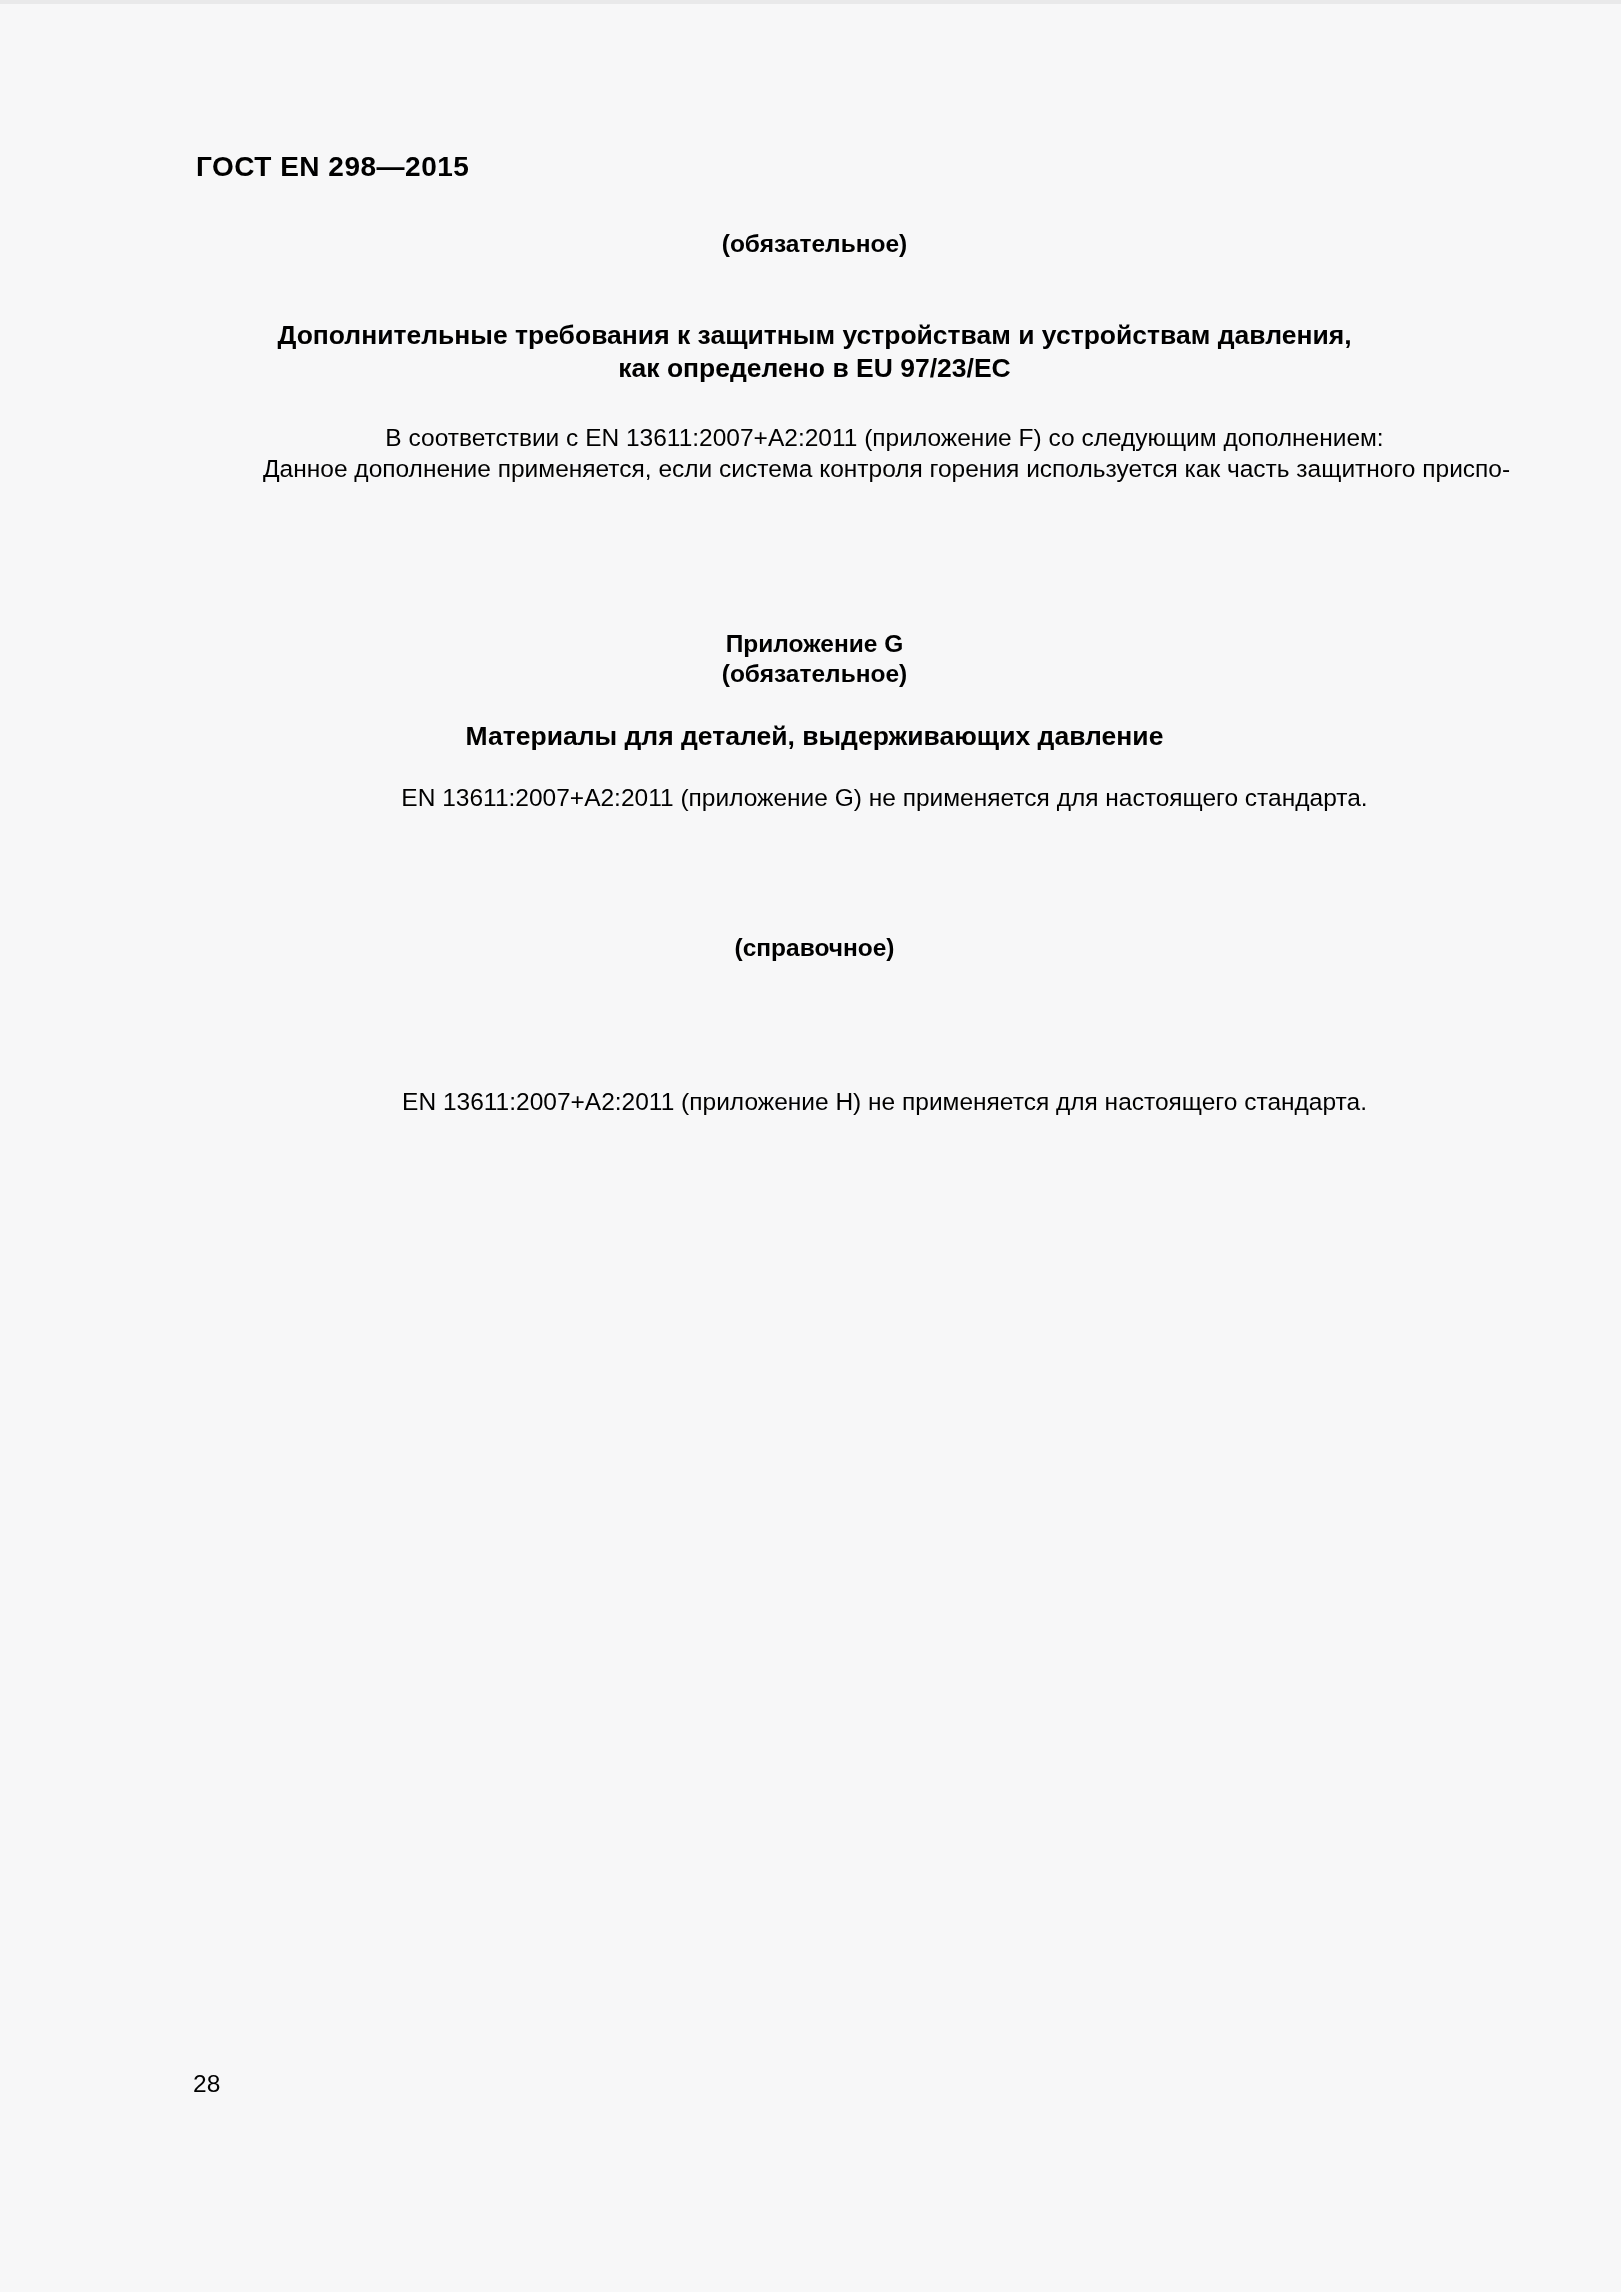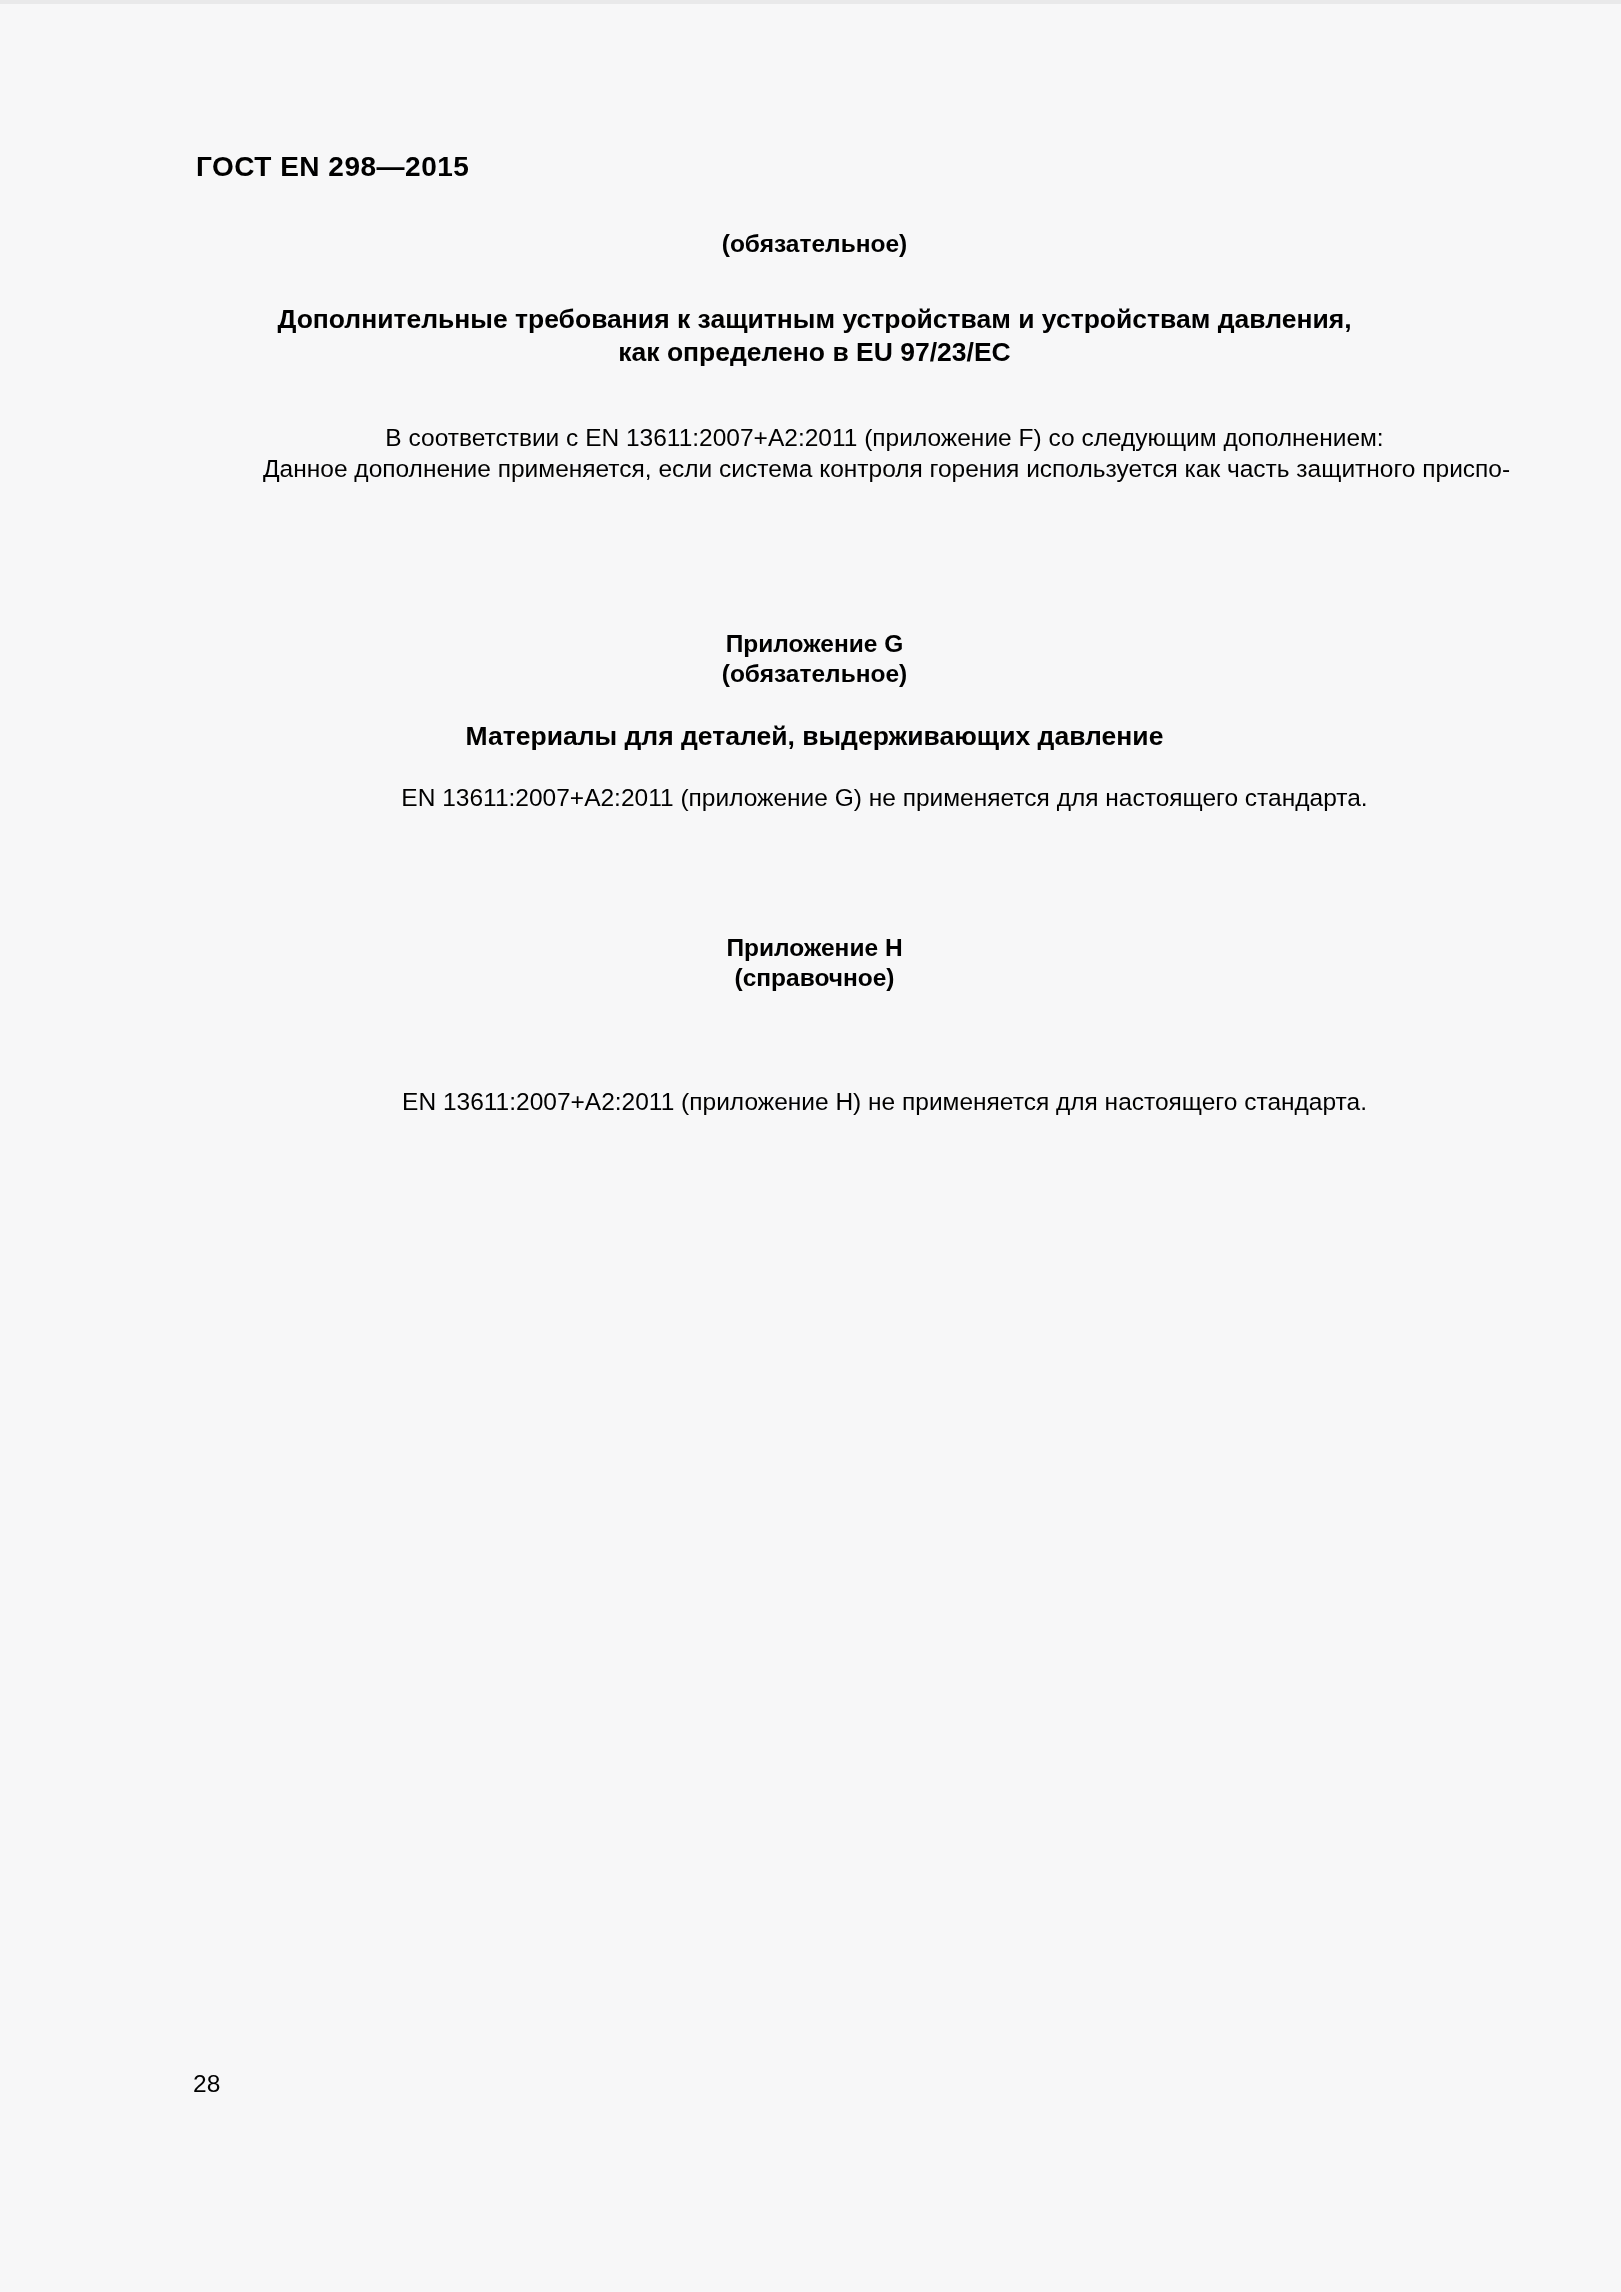--- a/index.html
+++ b/index.html
@@ -38,21 +38,21 @@
     line-height: 30px;
   }
   .apx-head-f { top: 225px; }
   .apx-head-g { top: 625px; }
   .apx-head-h { top: 929px; }
   .apx-title {
     font-size: 26.5px;
     font-weight: bold;
     line-height: 33px;
   }
-  .apx-title-f { top: 299px; }
+  .apx-title-f { top: 315px; }
   .apx-title-g { top: 716px; }
   .apx-title-h { top: 1021px; }
   .para-block {
     position: absolute;
     left: 193px;
     width: 1313px;
     font-size: 24.5px;
     line-height: 31px;
     text-align: center;
   }
@@ -101,21 +101,20 @@
 
   <div class="centered-block apx-title apx-title-g">
     <div>Материалы для деталей, выдерживающих давление</div>
   </div>
 
   <div class="para-block para-g">
     <div class="para-line indent">EN 13611:2007+A2:2011 (приложение G) не применяется для настоящего стандарта.</div>
   </div>
 
   <div class="centered-block apx-head apx-head-h">
-    <div>Приложение H</div>
     <div>(справочное)</div>
   </div>
 
 
   <div class="para-block para-h">
     <div class="para-line indent">EN 13611:2007+A2:2011 (приложение H) не применяется для настоящего стандарта.</div>
   </div>
 
   <div class="page-number">28</div>
 

